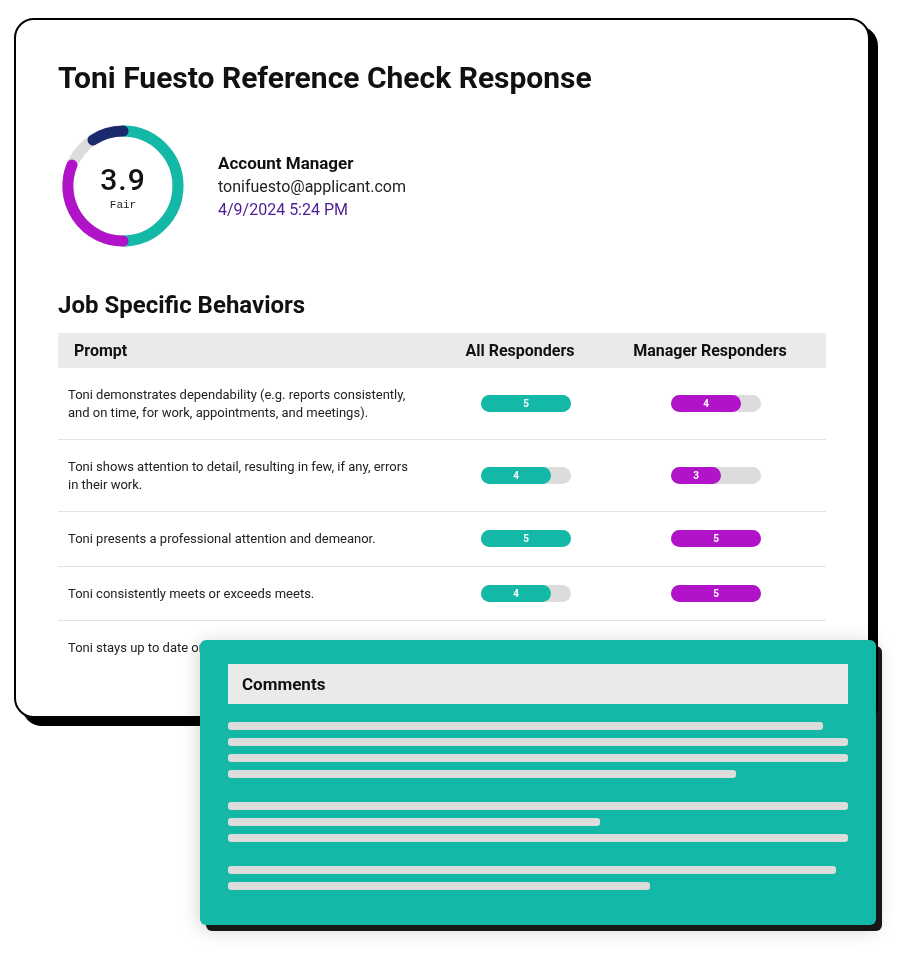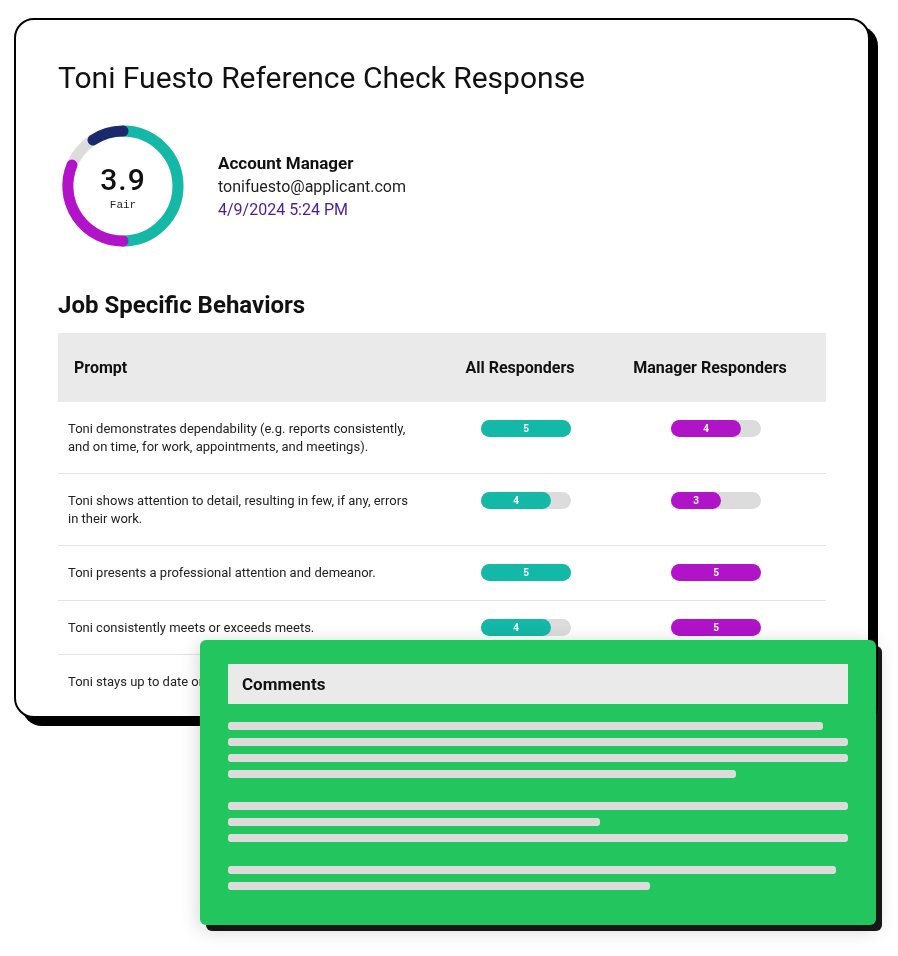--- a/index.html
+++ b/index.html
@@ -18,21 +18,21 @@
     width: 856px;
     height: 700px;
     background: #fff;
     border: 2px solid #000;
     border-radius: 20px;
     padding: 40px 42px 30px 42px;
     box-shadow: 8px 8px 0 #000;
   }
   .title {
     font-size: 30px;
-    font-weight: 400;
+    font-weight: 700;
     color: #111;
     margin-bottom: 26px;
   }
   .summary-row {
     display: flex;
     align-items: center;
     gap: 30px;
     margin-bottom: 40px;
   }
   .score-ring {
@@ -79,30 +79,31 @@
   }
   .section-title {
     font-size: 24px;
     font-weight: 700;
     color: #111;
     margin-bottom: 14px;
   }
   .table-header {
     display: flex;
     background: #eaeaea;
-    padding: 25px 16px;
+    padding: 8px 16px;
     font-size: 16px;
     font-weight: 700;
     color: #111;
   }
   .col-prompt { flex: 1; }
   .col-all { width: 180px; text-align: center; }
   .col-mgr { width: 200px; text-align: center; }
   .table-row {
     display: flex;
+    align-items: center;
     padding: 18px 10px;
     border-bottom: 1px solid #e3e3e3;
     font-size: 13px;
     color: #222;
   }
   .table-row .col-prompt { padding-right: 20px; line-height: 1.35; }
   .pill-wrap {
     display: flex;
     justify-content: center;
   }
@@ -130,21 +131,21 @@
   .w5 { width: 100%; }
   .w4 { width: 78%; }
   .w3 { width: 56%; }
 
   .comments-card {
     position: absolute;
     top: 640px;
     left: 200px;
     width: 676px;
     height: 285px;
-    background: #22c55e;
+    background: #14b8a6;
     border-radius: 6px;
     box-shadow: 0 4px 20px rgba(0,0,0,0.2), 6px 6px 0 rgba(0,0,0,0.9);
     padding: 24px 28px;
   }
   .comments-header {
     background: #eaeaea;
     padding: 10px 14px;
     font-size: 17px;
     font-weight: 700;
     color: #111;

